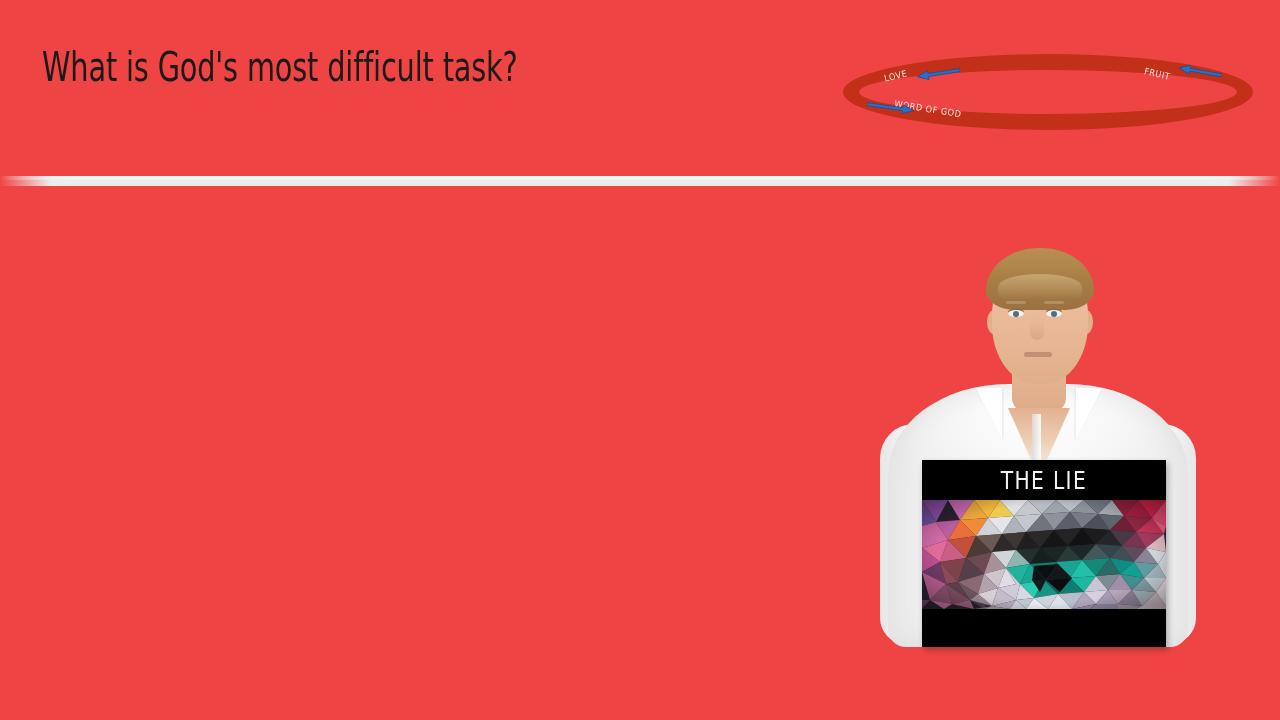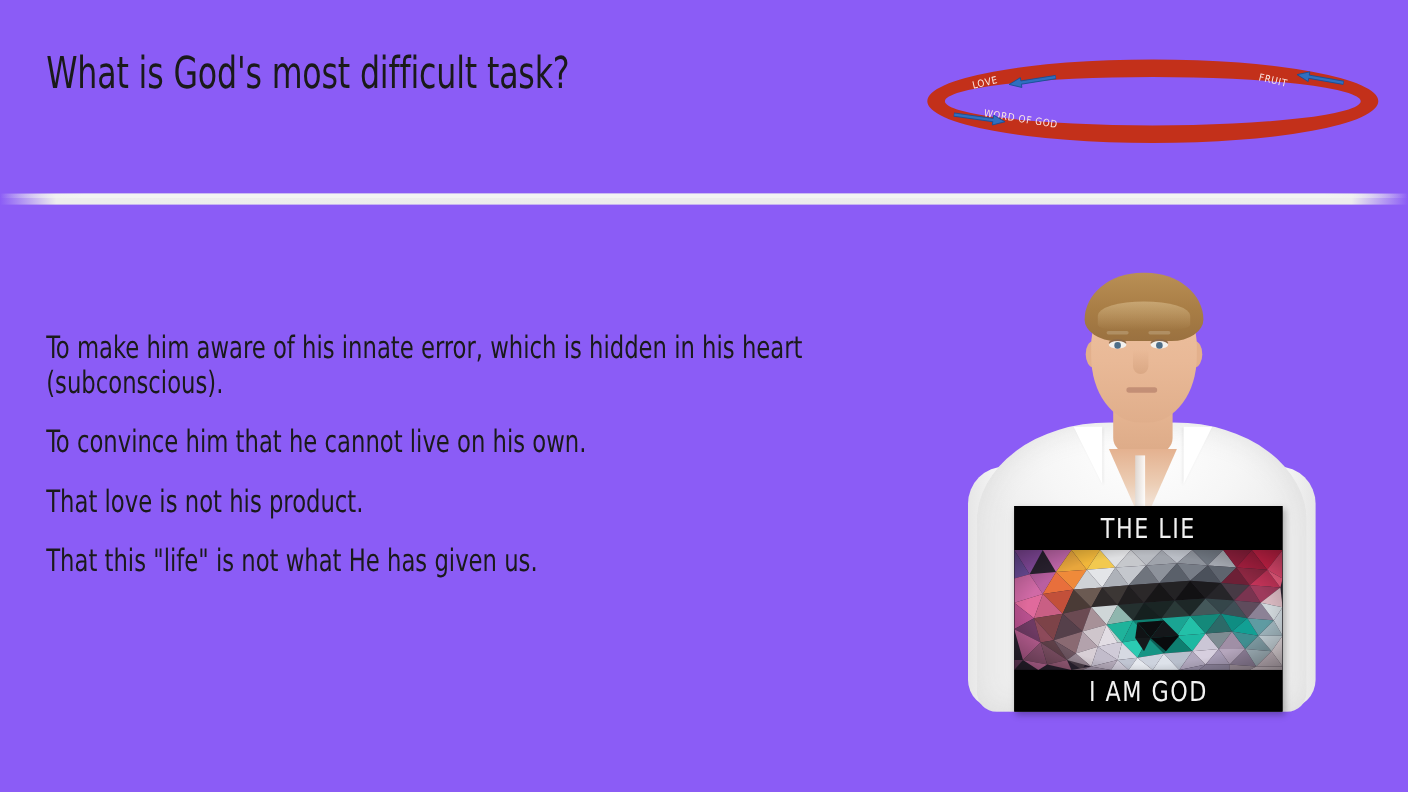--- a/index.html
+++ b/index.html
@@ -7,21 +7,21 @@
     padding: 0;
     background: #ffffff;
   }
   body {
     font-family: "Liberation Sans", sans-serif;
   }
   .slide {
     position: relative;
     width: 1280px;
     height: 720px;
-    background: #8b5cf6;
+    background: #ef4444;
     overflow: hidden;
   }
 
   
   .slide-title {
     position: absolute;
     left: 42px;
     top: 44px;
     width: 760px;
     font-family: "DejaVu Sans Condensed", "Liberation Sans Narrow", "Liberation Sans", sans-serif;
@@ -369,26 +369,20 @@
         <path d="M44 4 L12 4 L12 1 L1 5.5 L12 10 L12 7 L44 7 Z" fill="#2f6fc0" stroke="#1a4f96" stroke-width="0.8"></path>
       </svg>
     </div>
     <div class="arrow ar-word">
       <svg width="48" height="11" viewBox="0 0 48 11">
         <path d="M0 4 L36 4 L36 1 L47 5.5 L36 10 L36 7 L0 7 Z" fill="#2f6fc0" stroke="#1a4f96" stroke-width="0.8"></path>
       </svg>
     </div>
   </div>
 
-  <div class="body-block">
-    <p class="body-line">To make him aware of his innate error, which is hidden in his heart (subconscious).</p>
-    <p class="body-line">To convince him that he cannot live on his own.</p>
-    <p class="body-line">That love is not his product.</p>
-    <p class="body-line">That this "life" is not what He has given us.</p>
-  </div>
 
   <div class="photo-wrap">
 
     <div class="person">
       <div class="shirt-left-arm"></div>
       <div class="shirt-right-arm"></div>
       <div class="shirt"></div>
       <div class="neck"></div>
       <div class="collar-v"></div>
       <div class="placket"></div>
@@ -580,19 +574,16 @@
             <defs>
               <radialGradient id="v" cx="50%" cy="50%" r="75%">
                 <stop offset="60%" stop-color="#000" stop-opacity="0"></stop>
                 <stop offset="100%" stop-color="#000" stop-opacity="0.45"></stop>
               </radialGradient>
             </defs>
           </g>
         </svg>
       </div>
 
-      <div class="sign-bar sign-bar-bottom">
-        <span>I AM GOD</span>
-      </div>
     </div>
   </div>
 
 </div>
 
 </body></html>

